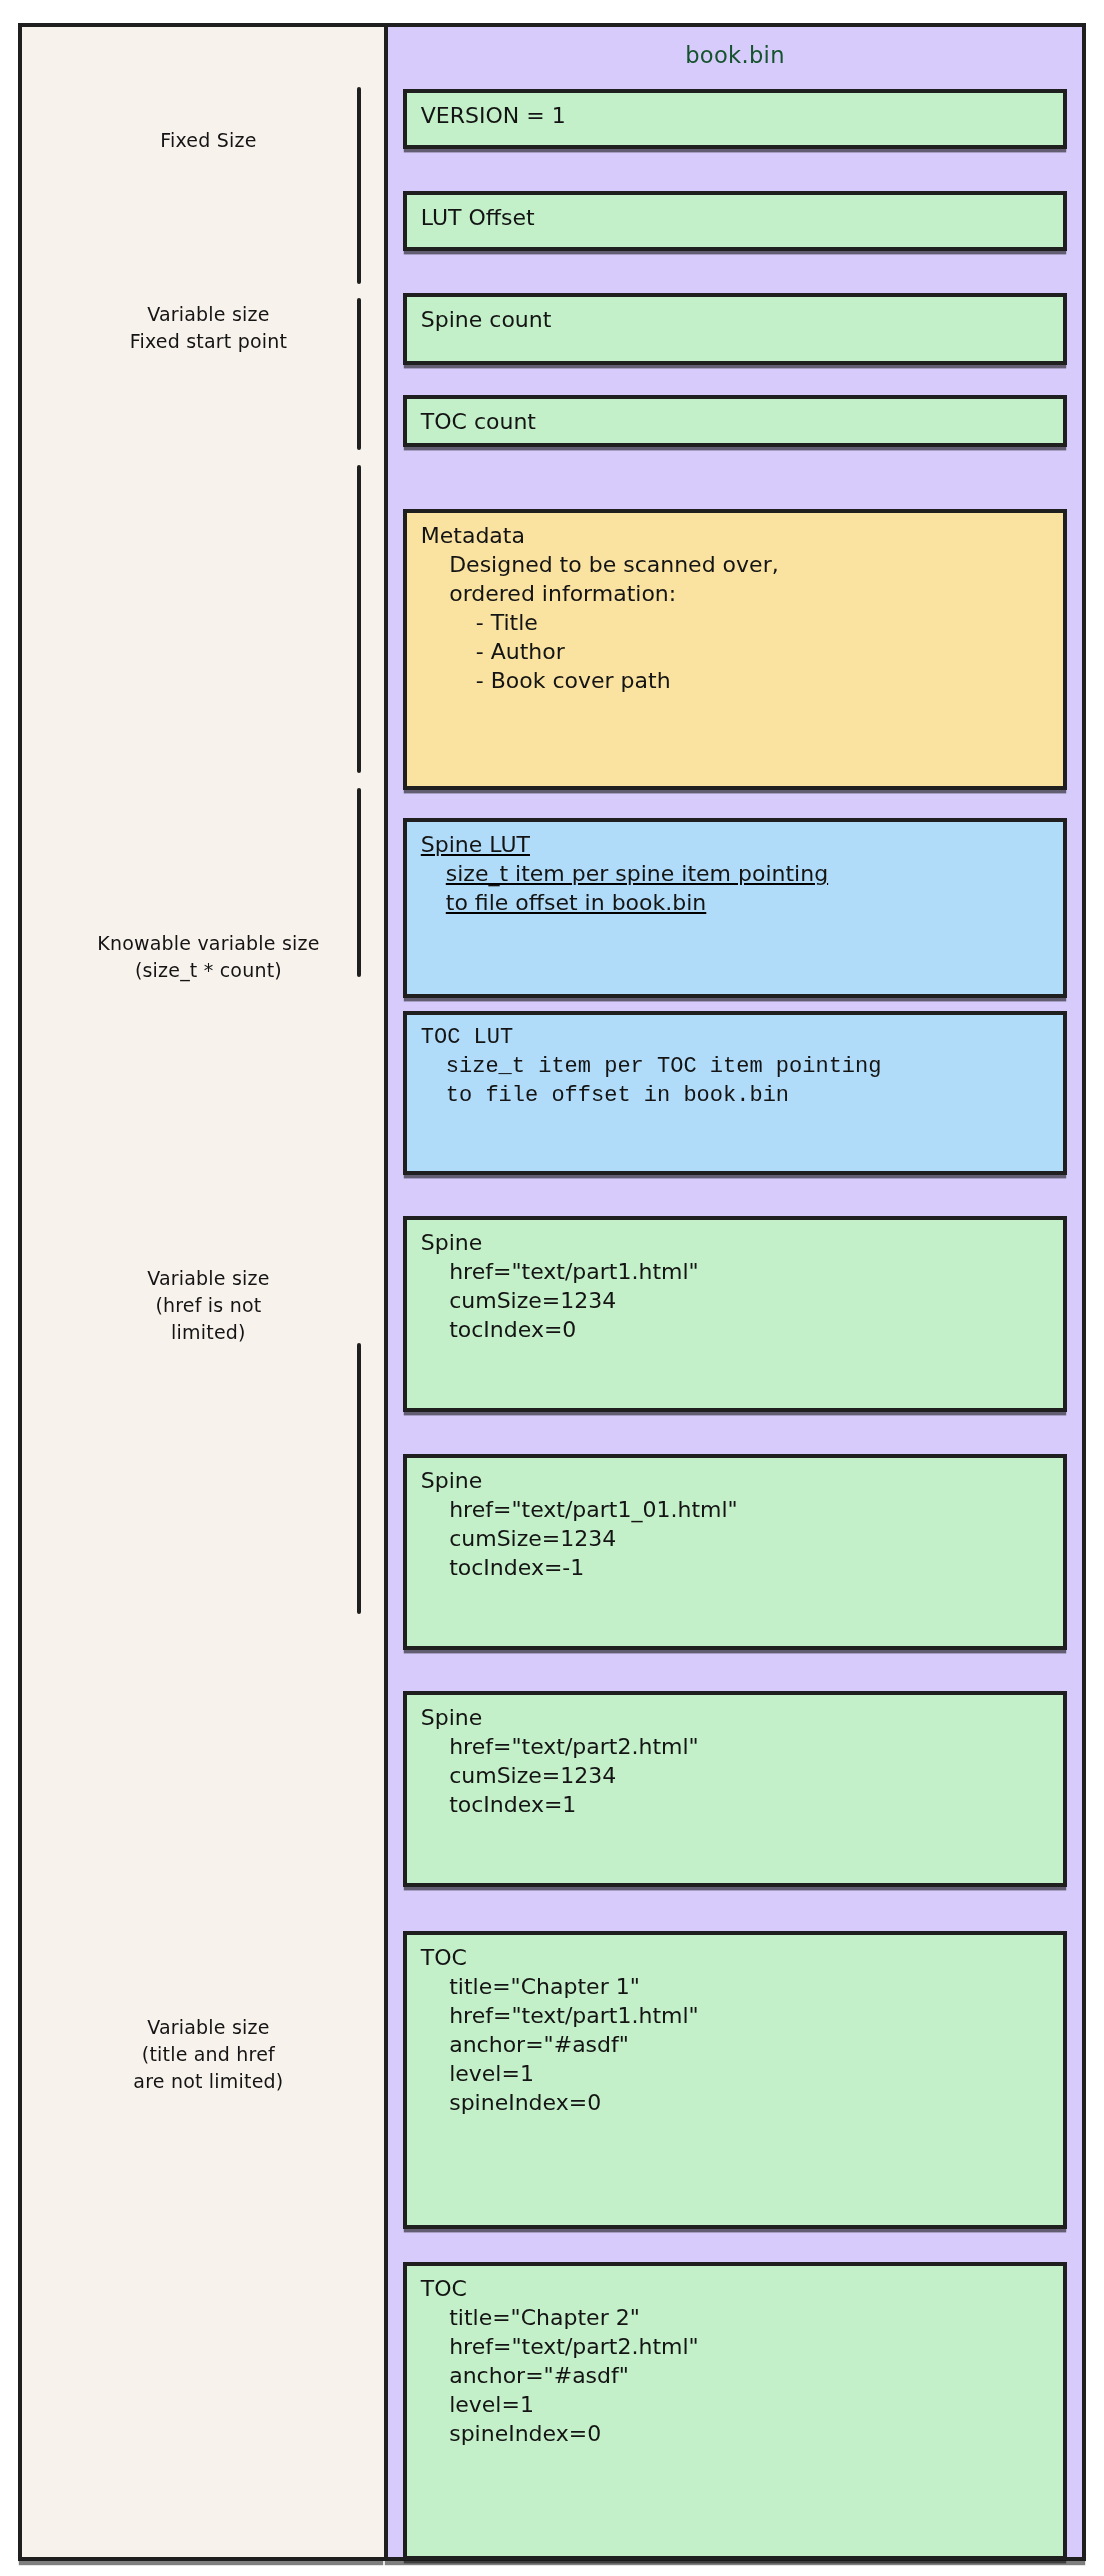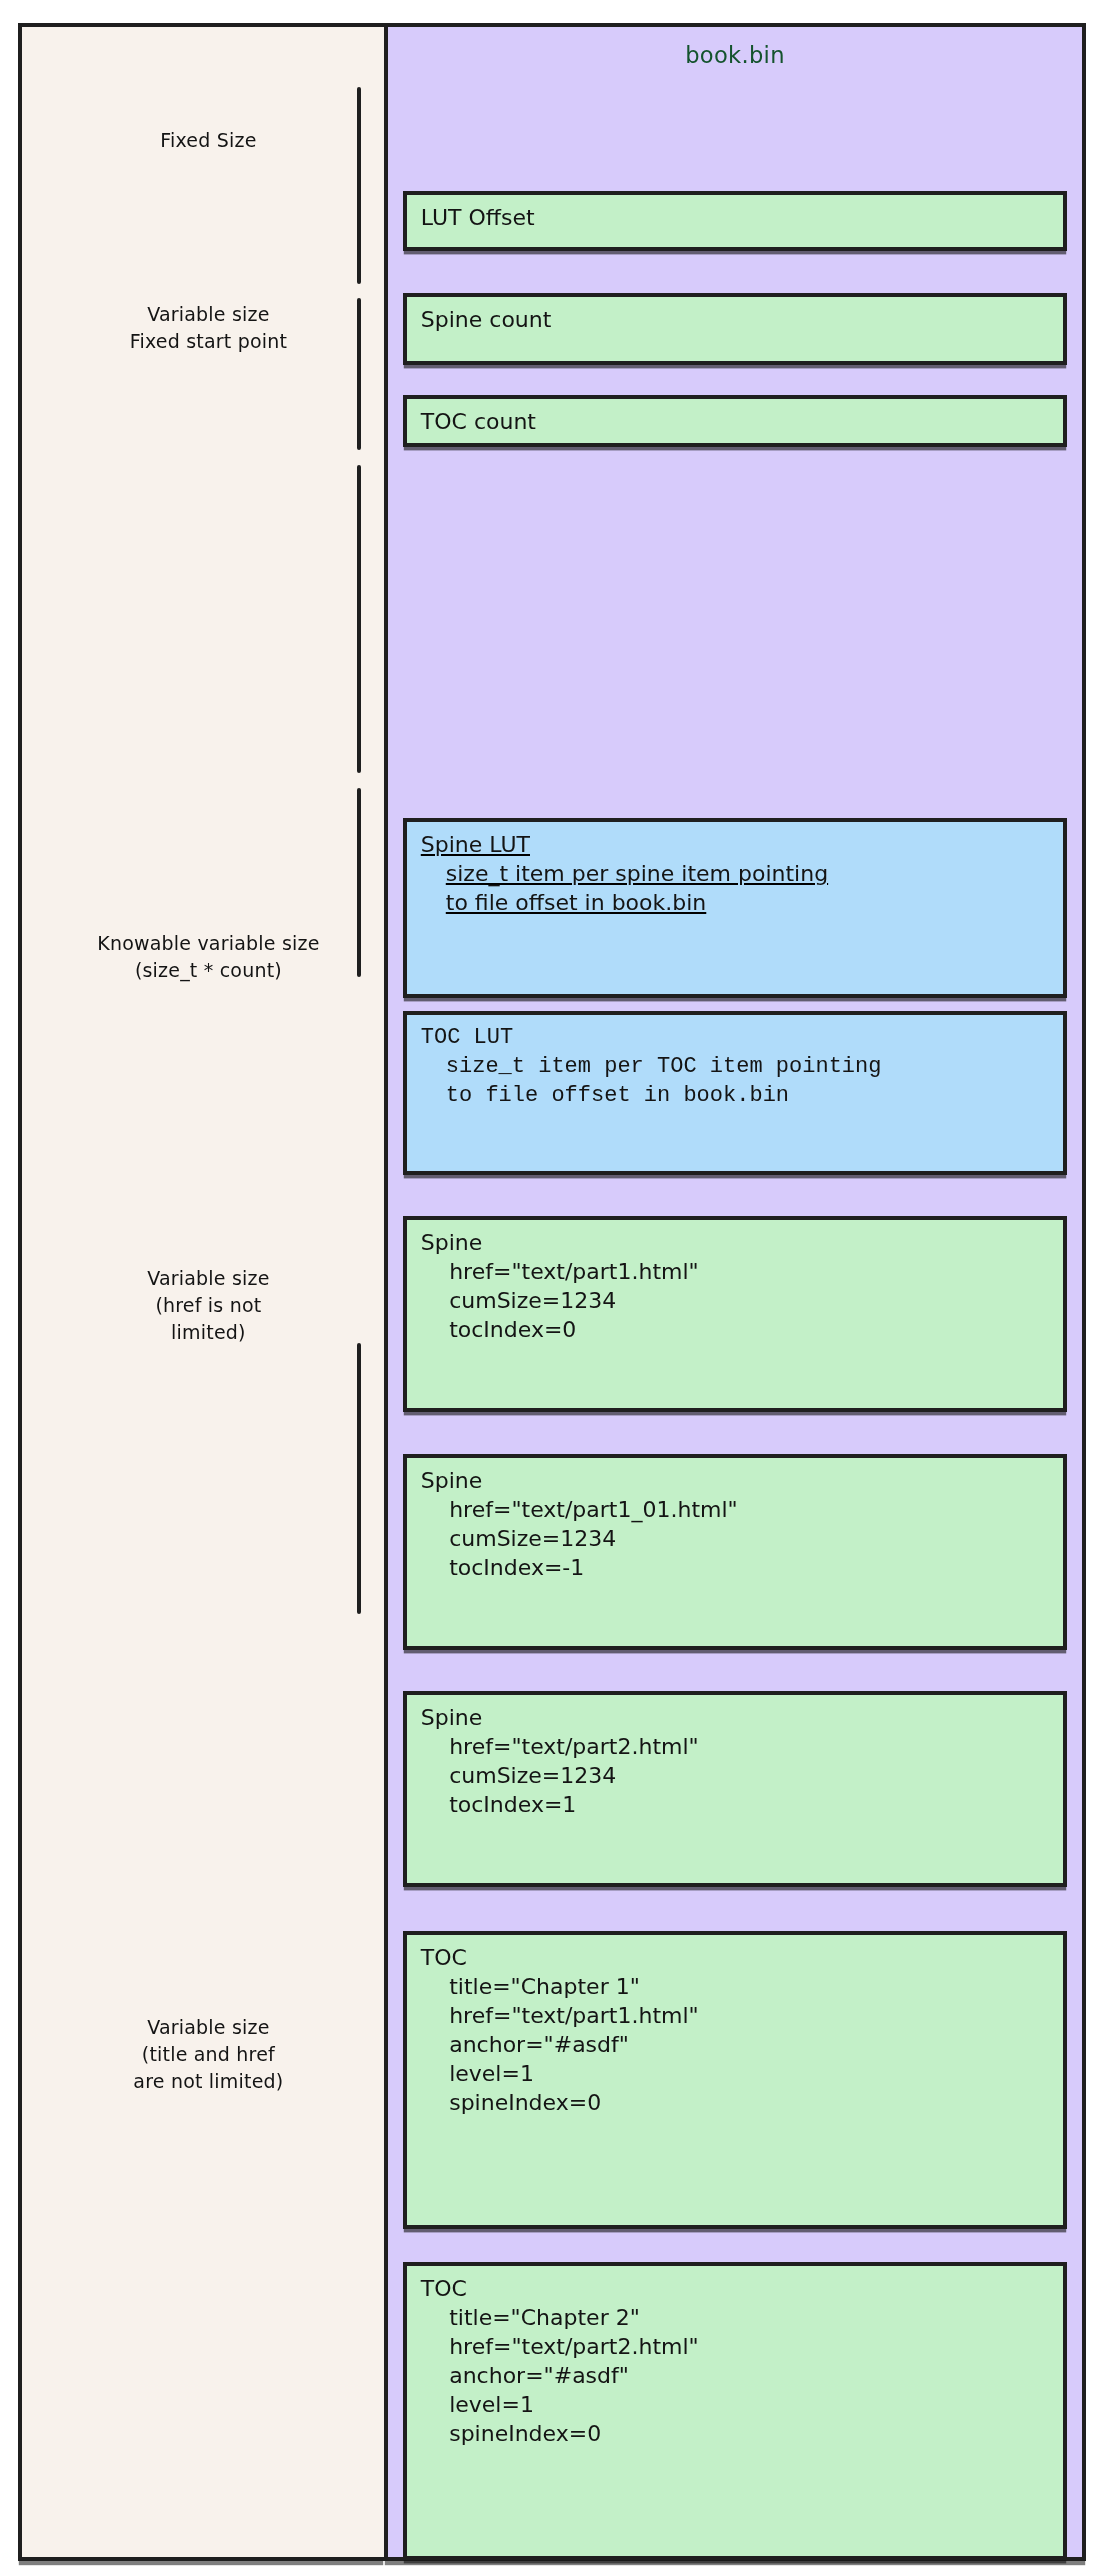--- a/index.html
+++ b/index.html
@@ -134,33 +134,44 @@
 (title and href
 are not limited)</div>
   </div>
 
   <div class="right-panel">
 
     <div class="file-title">book.bin</div>
 
     <div class="blocks">
 
+      <div class="block c-green" style="top:62px;height:60px;">
+        <div class="head">VERSION = 1</div>
+      </div>
 
       <div class="block c-green" style="top:164px;height:60px;">
         <div class="head">LUT Offset</div>
       </div>
 
       <div class="block c-green" style="top:266px;height:72px;">
         <div class="head">Spine count</div>
       </div>
 
       <div class="block c-green" style="top:368px;height:52px;">
         <div class="head">TOC count</div>
       </div>
 
+      <div class="block c-yellow" style="top:482px;height:281px;">
+        <div class="head">Metadata</div>
+        <div class="body">Designed to be scanned over,
+ordered information:</div>
+        <div class="sublist">- Title
+- Author
+- Book cover path</div>
+      </div>
 
       <div class="block c-blue" style="top:791px;height:180px;text-decoration:underline;">
         <div class="head">Spine LUT</div>
         <div class="body tight">size_t item per spine item pointing
 to file offset in book.bin</div>
       </div>
 
       <div class="block c-blue" style="top:984px;height:164px;font-family:Liberation Mono, monospace;">
         <div class="head">TOC LUT</div>
         <div class="body tight">size_t item per TOC item pointing

